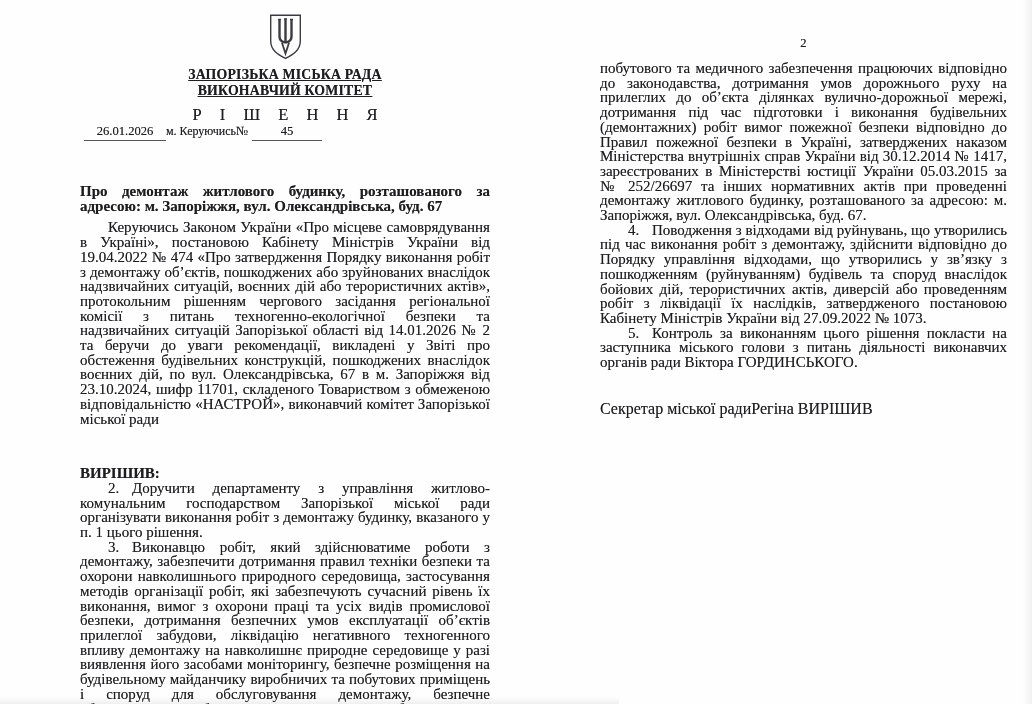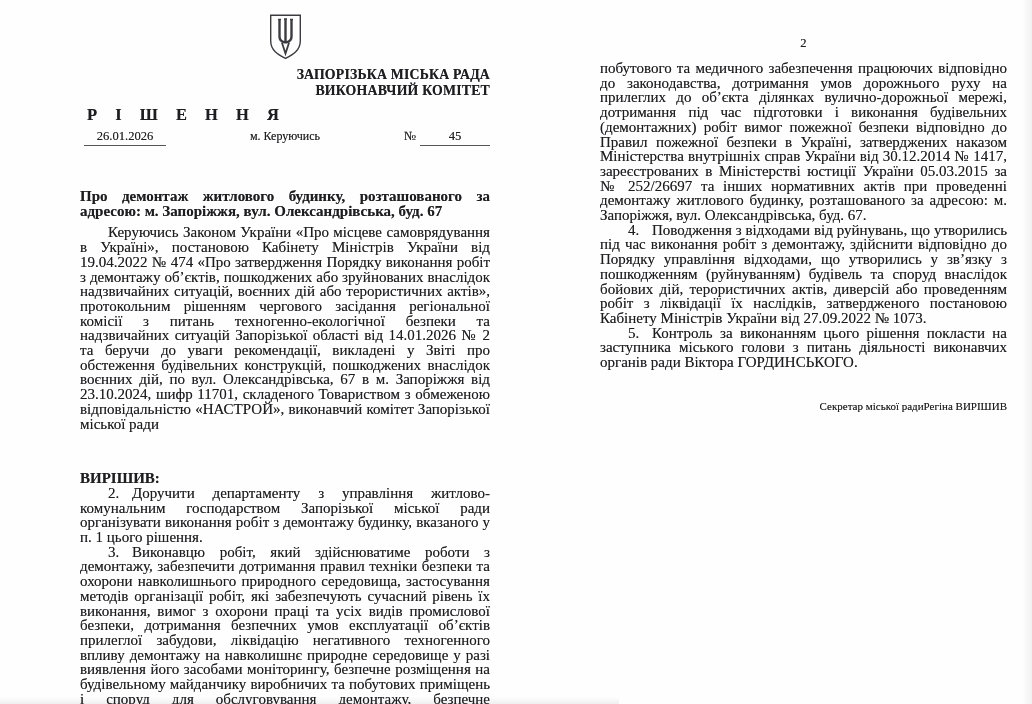--- a/index.html
+++ b/index.html
@@ -32,31 +32,31 @@
     font-size:15px;line-height:14.7px;
     text-align:justify;
     text-shadow:0 0 0.45px rgba(20,20,25,0.55);
   }
   p{margin:0;}
   .indent{text-indent:28px;}
 
   
   .coat{width:33px;height:46px;margin:14px auto 7px auto;display:block;}
   .org-line{
-    text-align:right;font-weight:bold;font-size:13.8px;line-height:15.5px;
-    letter-spacing:0.2px;text-shadow:0 0 0.45px rgba(20,20,25,0.6);
+    text-align:center;font-weight:bold;font-size:13.8px;line-height:15.5px;
+    letter-spacing:0.2px;text-shadow:0 0 0.45px rgba(20,20,25,0.6);text-decoration:underline;
   }
   .doc-type{
-    text-align:left;font-weight:bold;font-size:16.5px;line-height:18px;
+    text-align:center;font-weight:normal;font-size:16.5px;line-height:18px;
     letter-spacing:7px;margin-top:8px;text-indent:7px;
     text-shadow:0 0 0.5px rgba(20,20,25,0.6);
   }
   .date-row{
-    display:flex;align-items:flex-end;justify-content:space-between;
-    margin-top:5px;font-size:12.6px;
+    display:flex;align-items:flex-end;
+    font-size:12.6px;
     text-shadow:0 0 0.45px rgba(20,20,25,0.55);
   }
   .date-cell{
     width:82px;text-align:center;border-bottom:1.2px solid #55555a;
     padding-bottom:1px;margin-left:4px;
   }
   .city-cell{text-align:center;font-size:12px;padding-bottom:2px;}
   .num-group{display:flex;align-items:flex-end;}
   .num-sign{padding-bottom:2px;margin-right:4px;}
   .num-cell{
@@ -69,22 +69,22 @@
   .resolved{font-weight:bold;margin-top:40px;}
   .first-item{margin-top:14.7px;}
 
   .item-num{display:inline-block;min-width:24px;text-indent:0;}
 
   .page-num{text-align:center;margin-top:36px;font-size:12.6px;line-height:14px;
     text-shadow:0 0 0.45px rgba(20,20,25,0.55);}
   #page-right .continuation{margin-top:11px;}
 
   .signature-row{
-    display:flex;justify-content:flex-end;align-items:baseline;
-    margin-top:30px;font-size:11px;
+    display:flex;justify-content:flex-start;align-items:baseline;
+    margin-top:30px;font-size:16px;
     text-shadow:0 0 0.45px rgba(20,20,25,0.55);
   }
 </style>
 </head>
 <body>
 
 <div id="screen">
 
   <div class="page" id="page-left">
     <div class="content">

